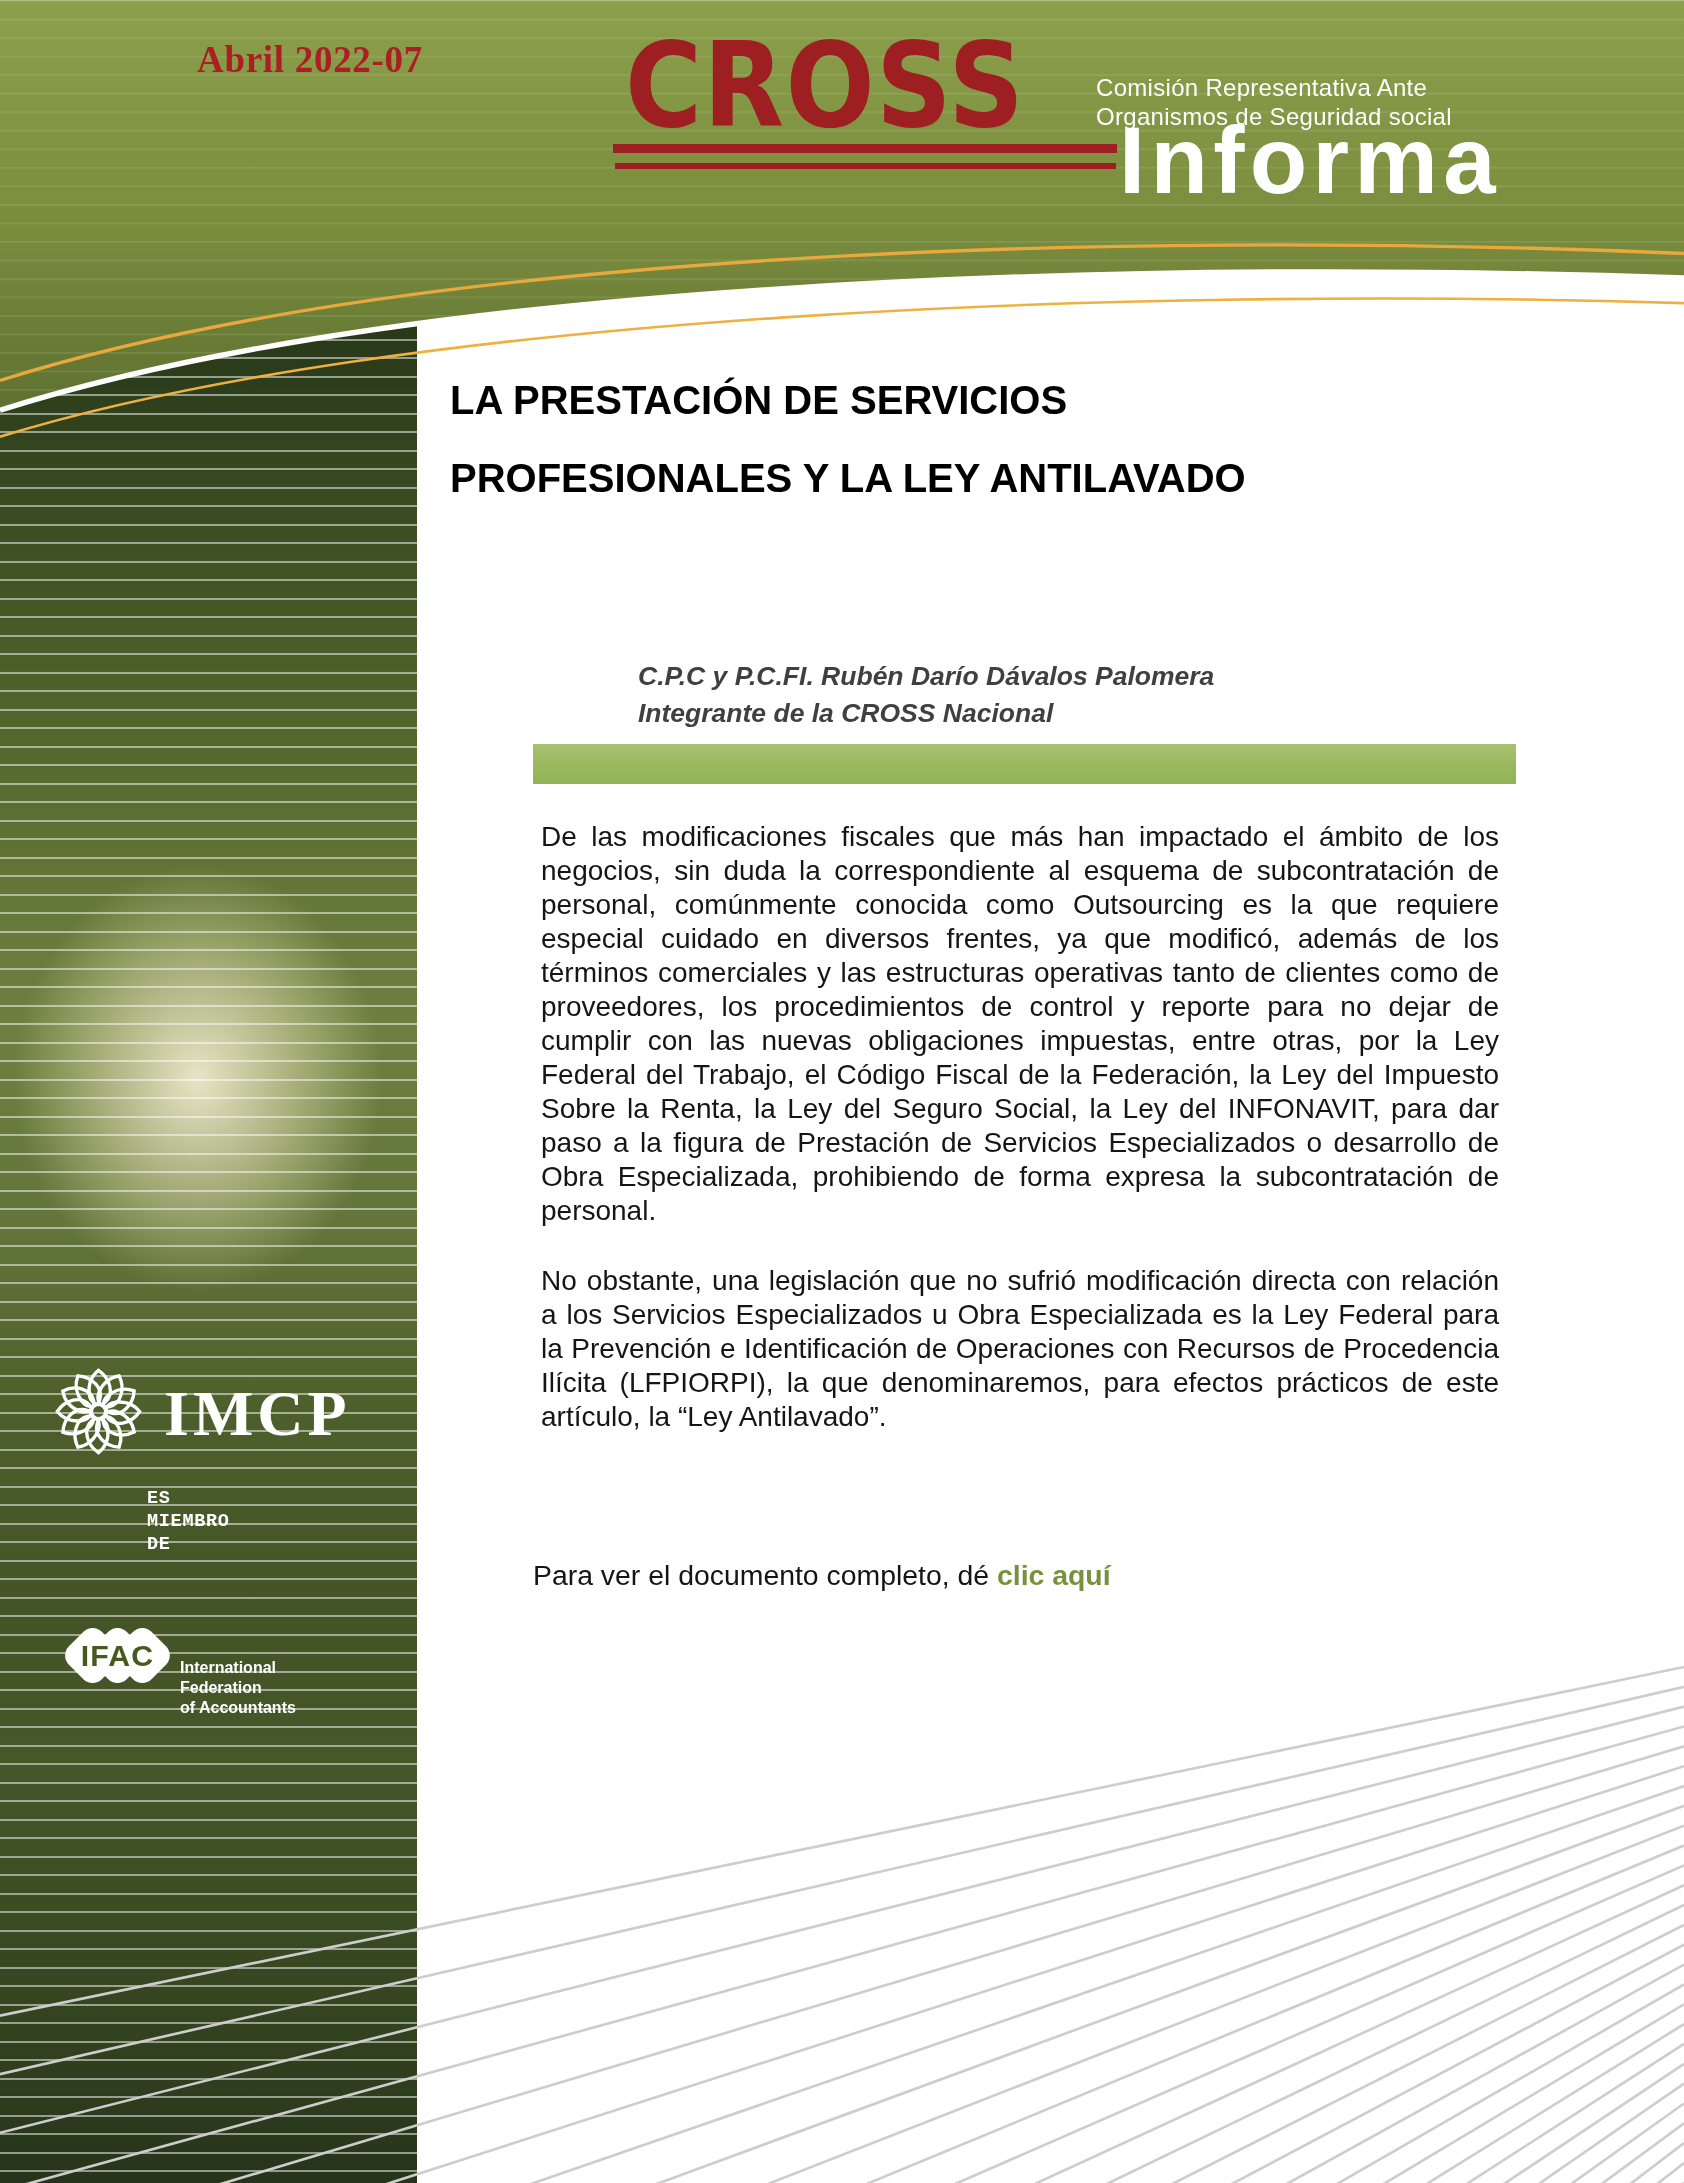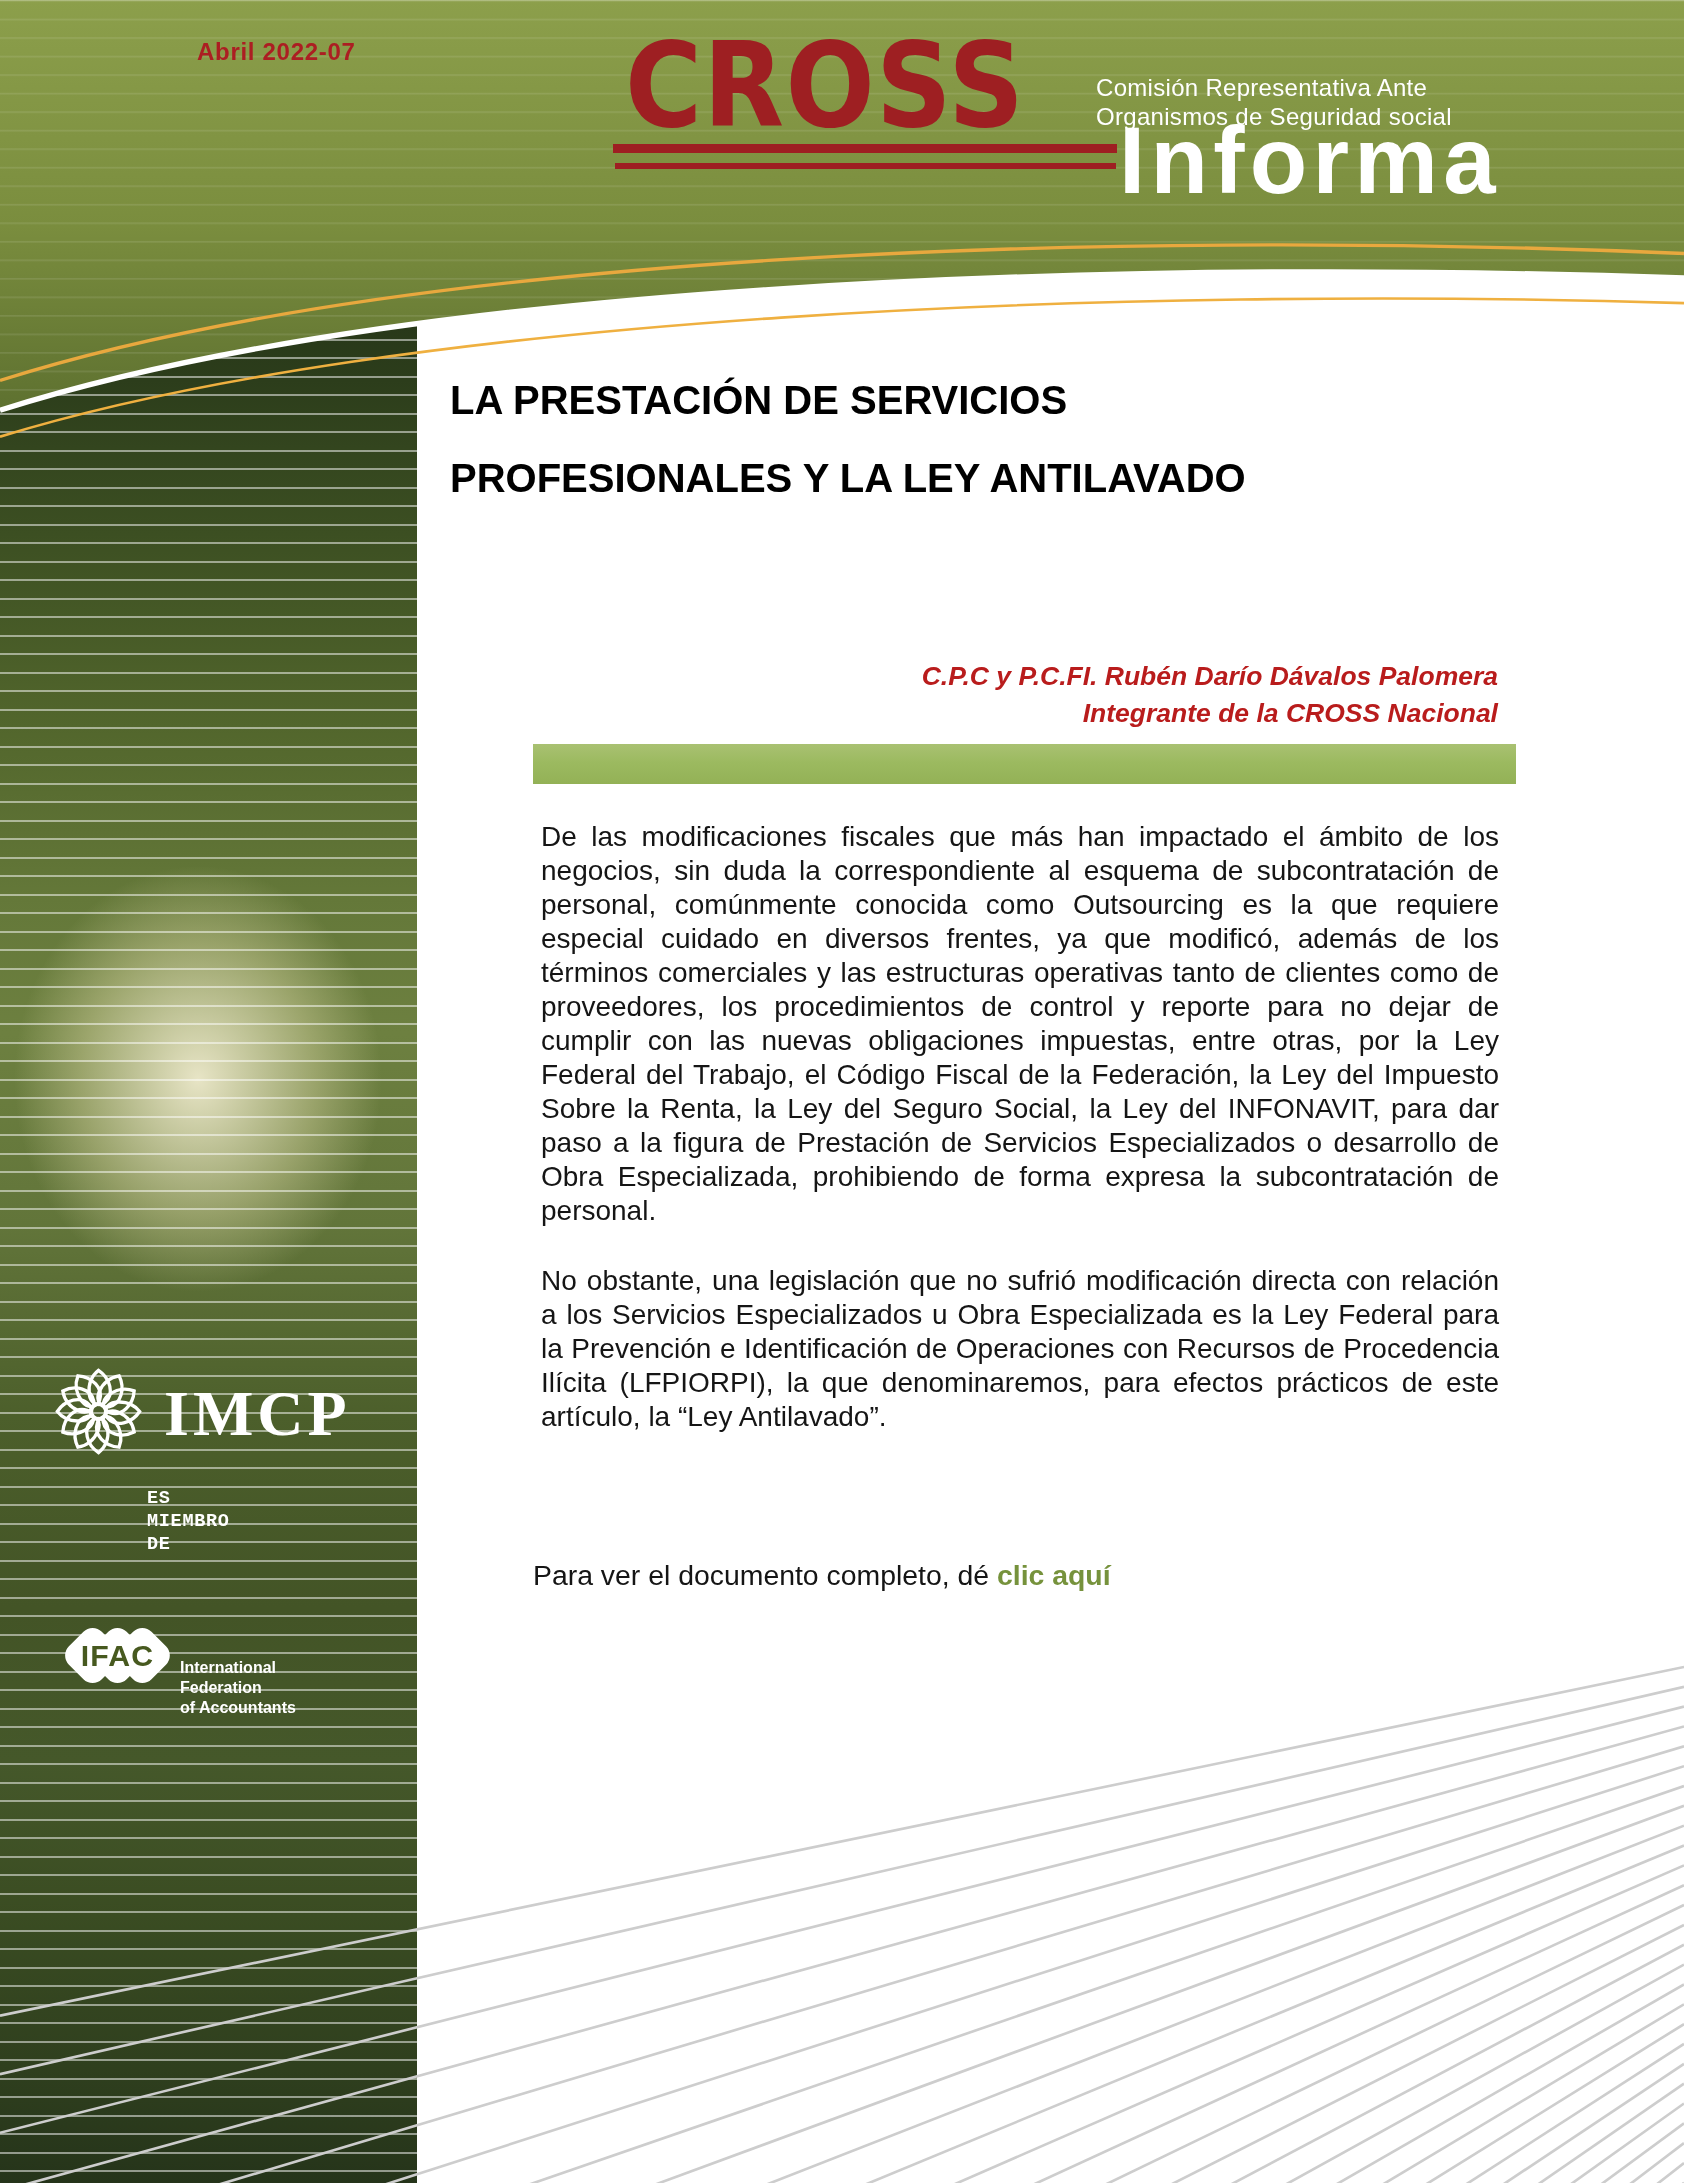--- a/index.html
+++ b/index.html
@@ -18,22 +18,22 @@
         #6d8040 40%, #62753a 50%, #4c5f2b 60%, #435426 70%, #45582a 78%,
         #3a4c22 86%, #2f3f1e 94%, #25341a 100%);
   }
   
   #fan{position:absolute;left:0;top:0;width:1684px;height:2183px;z-index:2;}
   
   #band{position:absolute;left:0;top:0;width:1684px;height:503px;z-index:3;}
   
   .issue{
     position:absolute;left:197px;top:38px;z-index:4;
-    font-family:Liberation Sans, sans-serif;font-weight:bold;
-    font-size:24px;color:#ac1e22;letter-spacing:0.7px;
+    font-family:Liberation Serif, serif;font-weight:bold;
+    font-size:37px;color:#ac1e22;letter-spacing:0.7px;
   }
   .cross-word{
     position:absolute;left:625px;top:26.5px;z-index:4;
     font-family:"DejaVu Sans","Liberation Sans",sans-serif;font-weight:bold;
     font-size:105px;line-height:105px;color:#9e1f22;letter-spacing:1.3px;
     transform:scaleY(1.12);transform-origin:top left;
   }
   .cross-rule-1{position:absolute;left:613px;top:144px;width:504px;height:8.6px;background:#9e1f22;z-index:4;}
   .cross-rule-2{position:absolute;left:615px;top:163px;width:501px;height:6px;background:#9e1f22;z-index:4;}
   .comision{
@@ -44,21 +44,21 @@
     position:absolute;left:1119px;top:114px;z-index:4;color:#ffffff;
     font-weight:bold;font-size:94px;line-height:94px;letter-spacing:5.3px;
   }
   
   .article-title{
     position:absolute;left:450px;top:361px;width:1204px;z-index:4;
     text-align:left;color:#000;font-weight:bold;font-size:40px;line-height:78px;
   }
   .author{
     position:absolute;right:186px;top:658px;width:860px;z-index:4;
-    text-align:right;color:#b91c1c;font-weight:bold;font-style:italic;
+    color:#404040;font-weight:bold;font-style:italic;
     font-size:26.5px;line-height:37px;
   }
   .green-bar{
     position:absolute;left:533px;top:744px;width:983px;height:40px;z-index:4;
     background:linear-gradient(180deg,#a9c172 0%,#9cba60 45%,#93b156 100%);
   }
   .body-copy{
     position:absolute;left:533px;top:820px;width:966px;z-index:4;
     color:#151515;font-size:28px;line-height:34px;text-align:justify;
   }

